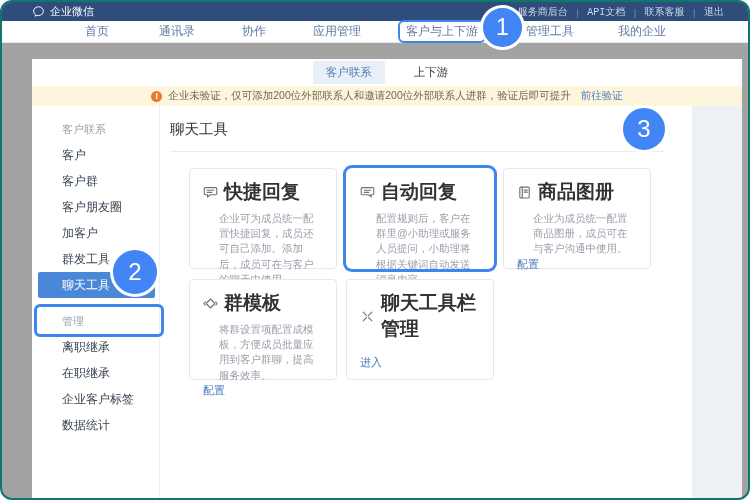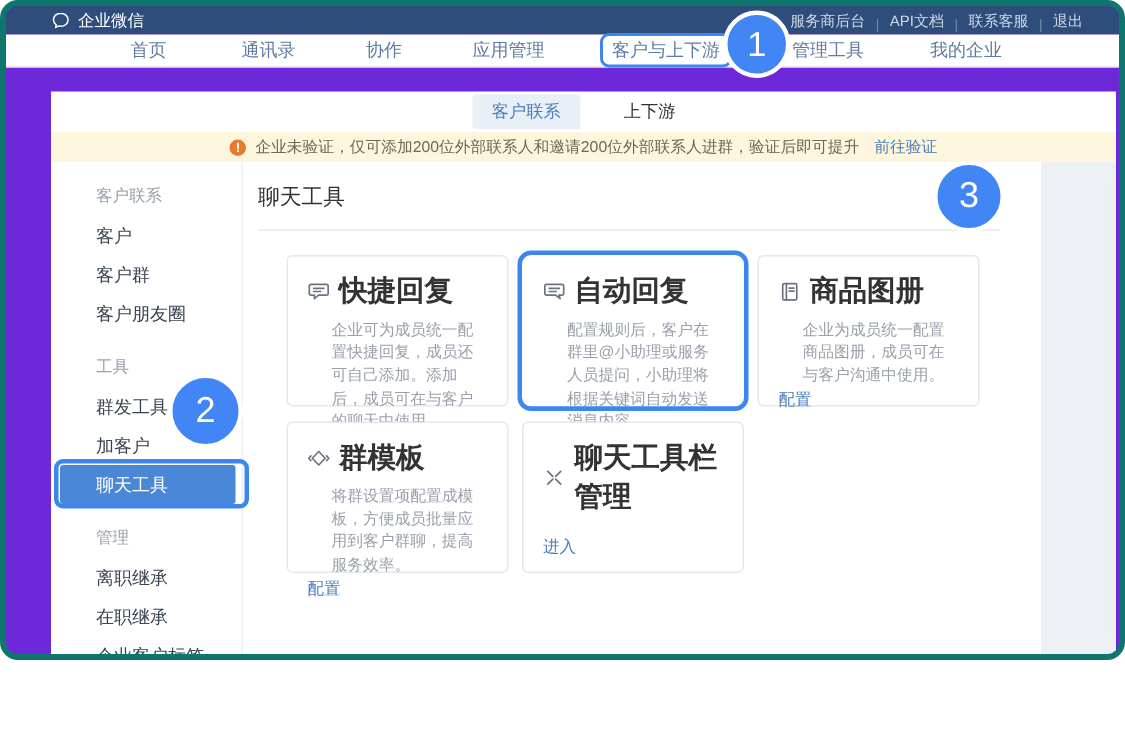--- a/index.html
+++ b/index.html
@@ -1,29 +1,29 @@
 <!DOCTYPE html>
 <html><head>
 <meta charset="utf-8">
 <style>
   html,body { margin:0; padding:0; background:#ffffff; }
   .frame {
-    position:relative; width:750px; height:440px; box-sizing:border-box;
-    border:4px solid #0f766e; border-radius:12px; overflow:hidden;
-    background:#6d28d9; font-family:"Liberation Sans","DejaVu Sans",sans-serif;
+    position:relative; width:750px; height:500px; box-sizing:border-box;
+    border:2px solid #0f766e; border-radius:12px; overflow:hidden;
+    background:#a3a3a3; font-family:"Liberation Sans","DejaVu Sans",sans-serif;
     -webkit-font-smoothing:antialiased;
   }
   
   .topbar {
     position:absolute; left:0; top:0; width:100%; height:19px; background:#2e4d7b;
     display:flex; align-items:center; justify-content:space-between;
     padding:0 24px 0 30px; box-sizing:border-box;
   }
   .logo { display:flex; align-items:center; gap:5px; color:#fff; font-size:11px; }
-  .toplinks { display:flex; align-items:flex-end; gap:7px; color:#ccd8e8; font-size:10px; }
+  .toplinks { display:flex; align-items:flex-end; gap:7px; color:#ccd8e8; font-size:10px;font-family:Liberation Mono, monospace; }
   .toplinks .sep { color:rgba(255,255,255,.35); font-size:9px; }
   .toplinks span[data-interactable="true"] { cursor:pointer; }
   
   .mainnav {
     position:absolute; top:19px; left:0; width:100%; height:22px;
     background:#fff; border-bottom:1px solid #e7e7e7; box-sizing:border-box;
   }
   .nav-item {
     position:absolute; top:0; transform:translateX(-50%); line-height:21px;
     font-size:12px; color:#5f7ba3; white-space:nowrap; cursor:pointer;
@@ -133,23 +133,22 @@
   </div>
 
   <div class="bodyrow" data-interactable="false">
 
     <div class="sidebar" data-interactable="false">
       <div class="sgtitle" data-interactable="false">客户联系</div>
       <div class="sitem" data-interactable="true">客户</div>
       <div class="sitem" data-interactable="true">客户群</div>
       <div class="sitem" data-interactable="true">客户朋友圈</div>
 
-      <div class="sgtitle mt10" data-interactable="false">工具</div>
+      <div class="sitem" data-interactable="true">加客户</div>
       <div class="sitem" data-interactable="true">群发工具</div>
-      <div class="sitem" data-interactable="true">加客户</div>
       <div class="sitem active" data-interactable="true">聊天工具</div>
 
       <div class="sgtitle mt10" data-interactable="false">管理</div>
       <div class="sitem" data-interactable="true">离职继承</div>
       <div class="sitem" data-interactable="true">在职继承</div>
       <div class="sitem" data-interactable="true">企业客户标签</div>
       <div class="sitem" data-interactable="true">数据统计</div>
     </div>
 
     <div class="content" data-interactable="false">

